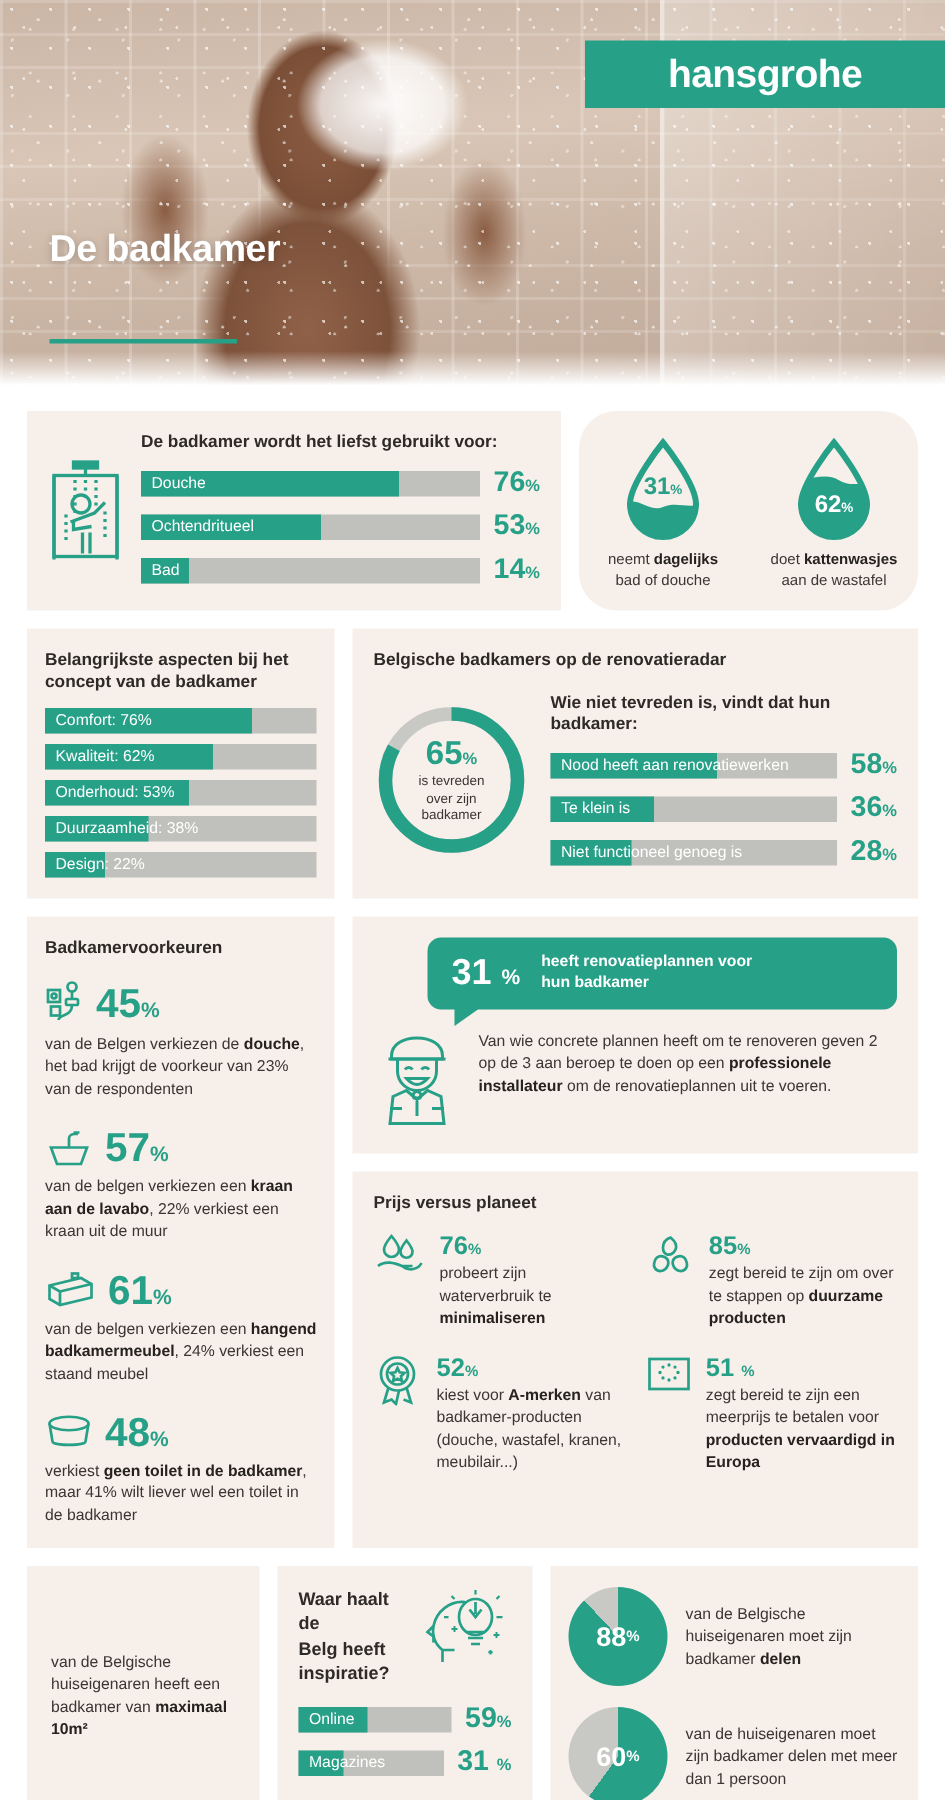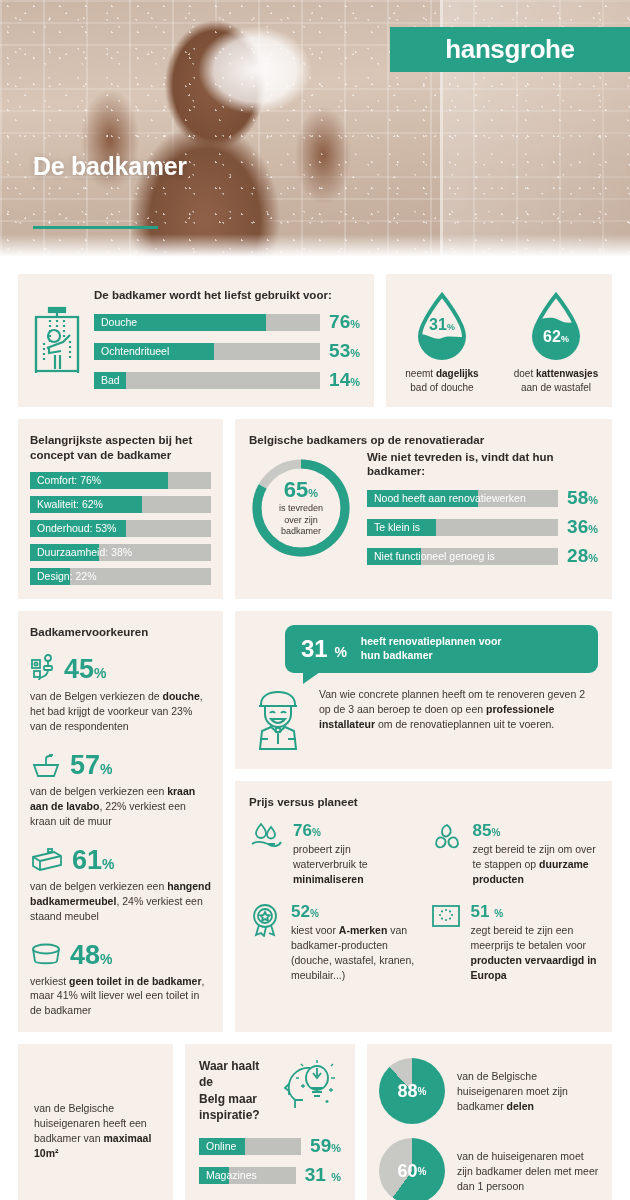--- a/index.html
+++ b/index.html
@@ -197,21 +197,21 @@
               <div class="track">
                 <div class="fill" style="width:14%"></div>
                 <span class="blabel">Bad</span>
               </div>
               <span class="pctbig"><span>14</span><em>%</em></span>
             </div>
           </div>
         </div>
       </div>
 
-      <div class="panel" style="flex:0 0 215px; padding:12px 8px;">
+      <div class="panel" style="flex:0 0 215px; padding:12px 8px;border-radius:25px;">
         <div class="dropwrap">
           <div class="dropcell">
             <div style="position:relative;width:62px;height:70px;margin:0 auto;">
               <svg width="62" height="70" viewBox="0 0 62 70">
                 <defs>
                     <clipPath id="dropclipA">
                       <path d="M31 3 C31 3 9 30 9 44 A22 22 0 0 0 53 44 C53 30 31 3 31 3 Z"></path>
                     </clipPath>
                   </defs>
                 <path d="M31 3 C31 3 9 30 9 44 A22 22 0 0 0 53 44 C53 30 31 3 31 3 Z" fill="none" stroke="#27a088" stroke-width="4"></path>
@@ -286,21 +286,21 @@
           <div class="barline">
               <div class="track">
                 <div class="fill" style="width:22%"></div>
                 <span class="blabel">Design: 22%</span>
               </div>
             </div>
         </div>
       </div>
 
       <div class="panel" style="flex:1; padding:14px 14px;">
-        <div class="ptitle" style="margin-bottom:2px;">Belgische badkamers op de renovatieradar</div>
+        <div class="ptitle" style="margin-bottom:14px;">Belgische badkamers op de renovatieradar</div>
         <div style="display:flex; gap:14px; align-items:center;">
 
           <div style="position:relative;width:104px;height:104px;flex:0 0 104px;">
             <svg width="104" height="104" viewBox="0 0 104 104">
               <circle cx="52" cy="52" r="44" fill="none" stroke="#c8c8c5" stroke-width="9"></circle>
               <circle cx="52" cy="52" r="44" fill="none" stroke="#27a088" stroke-width="9" stroke-dasharray="229.5 276.5" stroke-linecap="butt" transform="rotate(-90 52 52)"></circle>
             </svg>
             <div style="position:absolute;inset:0;display:flex;flex-direction:column;align-items:center;justify-content:center;">
               <div style="color:#27a088;font-weight:700;font-size:22px;line-height:1;"><span>65</span><em style="font-size:11px;font-style:normal;">%</em></div>
               <div style="font-size:9px;color:#3a3633;line-height:1.28;text-align:center;margin-top:2px;">
@@ -526,21 +526,21 @@
       <div class="panel" style="flex:0 0 155px; padding:26px 16px; display:flex; flex-direction:column; justify-content:center;">
         <div class="body">
           <span>van de Belgische huiseigenaren heeft een badkamer van </span><b>maximaal 10m²</b>
         </div>
       </div>
 
       <div class="panel" style="flex:1; padding:14px 14px;">
         <div style="display:flex; align-items:flex-start; gap:8px; margin-bottom:12px;">
           <div class="ptitle" style="flex:1;font-size:12px;line-height:1.35;">
             <span>Waar haalt de</span><br>
-            <span>Belg maar</span><br>
+            <span>Belg heeft</span><br>
             <span>inspiratie?</span>
           </div>
           <span class="ico">
             <svg width="58" height="56" viewBox="0 0 58 56" fill="none" stroke="#27a088" stroke-width="1.8">
               <path d="M12 50 L12 42 C7 38 5 32 6 26 C8 16 17 9 27 10"></path>
               <path d="M12 42 L20 42 M6 26 L2 30 L6 33 L6 37"></path>
               <ellipse cx="34" cy="20" rx="11" ry="12"></ellipse>
               <path d="M28 30 L40 30 M29 34 L39 34 M31 38 L37 38"></path>
               <path d="M34 10 L34 18 M30 15 L34 20 L38 15"></path>
               <g stroke-width="1.5">

